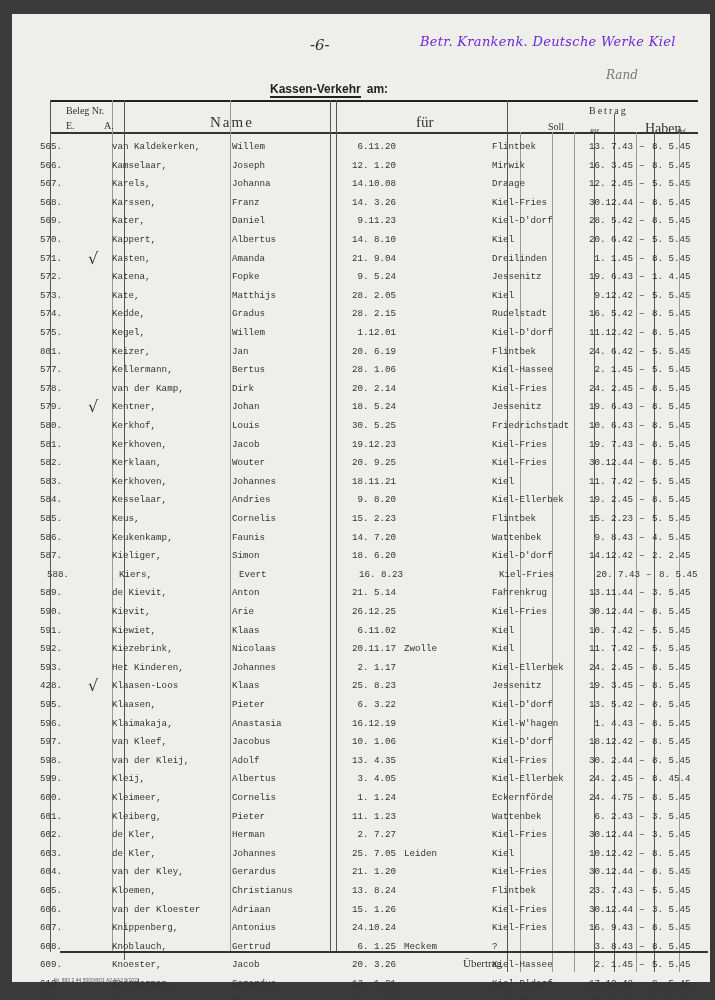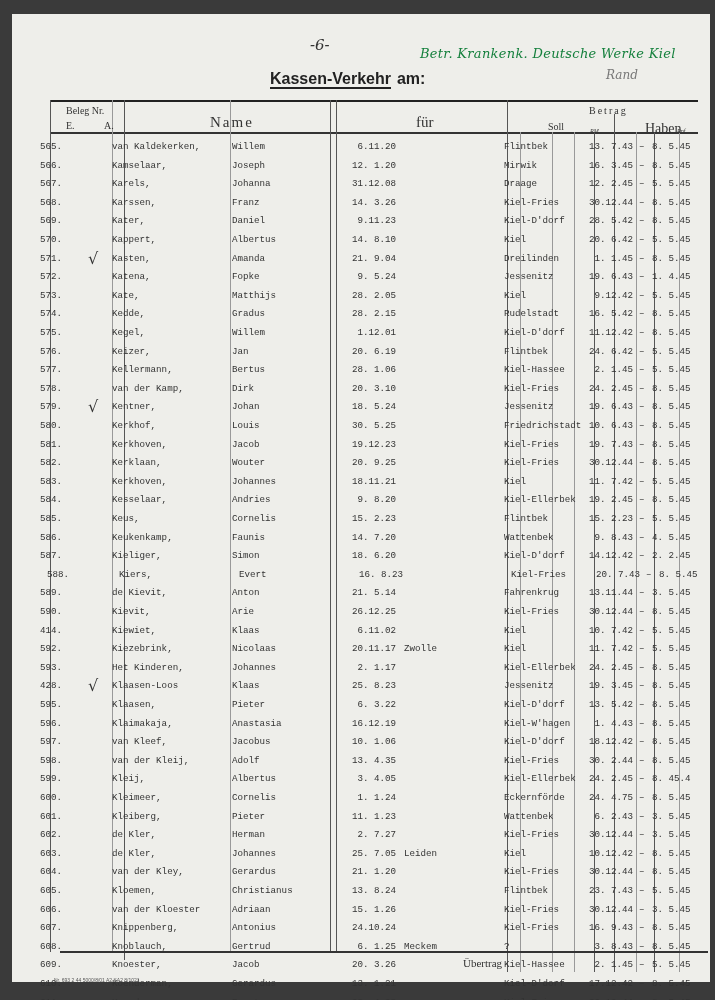--- a/index.html
+++ b/index.html
@@ -5,25 +5,25 @@
   html, body { margin: 0; padding: 0; }
   body {
     width: 715px; height: 1000px; background: #3a3a3a; position: relative; overflow: hidden;
     font-family: "Liberation Mono", monospace;
   }
   .page {
     position: absolute; left: 12px; top: 14px; width: 698px; height: 968px;
     background: #eeeeea; color: #2a2a2a;
   }
   .page-num { position: absolute; left: 298px; top: 22px; font-family: "DejaVu Serif", serif; font-style: italic; font-size: 15px; color: #333; }
-  .hand-note { position: absolute; left: 408px; top: 32px; font-family: "DejaVu Serif", serif; font-style: italic; font-size: 13px; color: #15803d; letter-spacing: 0.3px; }
+  .hand-note { position: absolute; left: 408px; top: 20px; font-family: "DejaVu Serif", serif; font-style: italic; font-size: 13px; color: #6d28d9; letter-spacing: 0.3px; }
   .hand-mark { position: absolute; left: 594px; top: 54px; font-family: "DejaVu Serif", serif; font-style: italic; font-size: 12px; color: #777; }
   .title {
-    position: absolute; left: 258px; top: 56px; font-family: "Liberation Sans", sans-serif; font-weight: bold;
-    font-size: 16px; color: #222;
+    position: absolute; left: 258px; top: 68px; font-family: "Liberation Sans", sans-serif; font-weight: bold;
+    font-size: 12px; color: #222;
   }
   .title .t1 { border-bottom: 2px solid #222; }
   .title .t2 { margin-left: 6px; }
   .rule-top { position: absolute; left: 38px; top: 86px; width: 648px; height: 2px; background: #222; }
   .rule-head { position: absolute; left: 38px; top: 118px; width: 648px; height: 1.5px; background: #333; }
   .rule-bottom { position: absolute; left: 48px; top: 937px; width: 648px; height: 1.5px; background: #333; }
   .vline { position: absolute; width: 1px; background: #555; }
   .vline.light { background: #999; }
   .hdr { position: absolute; font-family: "Liberation Serif", serif; color: #333; }
   .hdr-beleg { left: 54px; top: 91px; font-size: 10px; }
@@ -38,21 +38,21 @@
   .hdr-rpf { left: 665px; top: 114px; font-size: 6px; font-style: italic; }
   .rows { position: absolute; left: 0; top: 124px; width: 698px; }
   .row { position: absolute; left: 0; height: 18.5px; width: 698px; font-size: 9.2px; line-height: 18.5px; color: #333; }
   .row span { position: absolute; white-space: nowrap; }
   .c-nr { left: 28px; }
   .c-check { left: 76px; font-family: "DejaVu Serif", serif; font-size: 16px; color: #333; }
   .c-surname { left: 100px; }
   .c-first { left: 220px; }
   .c-date { left: 322px; width: 62px; text-align: right; }
   .c-note { left: 392px; }
-  .c-place { left: 492px; text-align: center; }
+  .c-place { left: 480px; text-align: center; }
   .c-soll { left: 563px; width: 58px; text-align: right; }
   .c-dash { left: 627px; }
   .c-haben { left: 640px; width: 52px; text-align: left; }
   .uebertrag { position: absolute; left: 451px; top: 943px; font-family: "Liberation Serif", serif; font-size: 11px; color: #333; }
   .form-id { position: absolute; left: 42px; top: 963px; font-family: "Liberation Sans", sans-serif; font-size: 5px; color: #555; }
 </style>
 </head>
 <body>
 
 <div class="page">
@@ -116,21 +116,21 @@
         <span class="c-place">Mirwik</span>
         <span class="c-soll">16. 3.45</span>
         <span class="c-haben">8. 5.45</span>
         <span class="c-dash">–</span>
       </div>
       <div class="row" style="top: 37.2px;">
         <span class="c-nr">567.</span>
         <span class="c-check"></span>
         <span class="c-surname">Karels,</span>
         <span class="c-first">Johanna</span>
-        <span class="c-date">31.12.08</span>
+        <span class="c-date">14.10.08</span>
         <span class="c-note"></span>
         <span class="c-place">Draage</span>
         <span class="c-soll">12. 2.45</span>
         <span class="c-haben">5. 5.45</span>
         <span class="c-dash">–</span>
       </div>
       <div class="row" style="top: 55.8px;">
         <span class="c-nr">568.</span>
         <span class="c-check"></span>
         <span class="c-surname">Karssen,</span>
@@ -220,21 +220,21 @@
         <span class="c-surname">Kegel,</span>
         <span class="c-first">Willem</span>
         <span class="c-date">1.12.01</span>
         <span class="c-note"></span>
         <span class="c-place">Kiel-D'dorf</span>
         <span class="c-soll">11.12.42</span>
         <span class="c-haben">8. 5.45</span>
         <span class="c-dash">–</span>
       </div>
       <div class="row" style="top: 204.6px;">
-        <span class="c-nr">576.</span>
+        <span class="c-nr">801.</span>
         <span class="c-check"></span>
         <span class="c-surname">Keizer,</span>
         <span class="c-first">Jan</span>
         <span class="c-date">20. 6.19</span>
         <span class="c-note"></span>
         <span class="c-place">Flintbek</span>
         <span class="c-soll">24. 6.42</span>
         <span class="c-haben">5. 5.45</span>
         <span class="c-dash">–</span>
       </div>
@@ -248,21 +248,21 @@
         <span class="c-place">Kiel-Hassee</span>
         <span class="c-soll">2. 1.45</span>
         <span class="c-haben">5. 5.45</span>
         <span class="c-dash">–</span>
       </div>
       <div class="row" style="top: 241.8px;">
         <span class="c-nr">578.</span>
         <span class="c-check"></span>
         <span class="c-surname">van der Kamp,</span>
         <span class="c-first">Dirk</span>
-        <span class="c-date">20. 3.10</span>
+        <span class="c-date">20. 2.14</span>
         <span class="c-note"></span>
         <span class="c-place">Kiel-Fries</span>
         <span class="c-soll">24. 2.45</span>
         <span class="c-haben">8. 5.45</span>
         <span class="c-dash">–</span>
       </div>
       <div class="row" style="top: 260.4px;">
         <span class="c-nr">579.</span>
         <span class="c-check">√</span>
         <span class="c-surname">Kentner,</span>
@@ -400,21 +400,21 @@
         <span class="c-surname">Kievit,</span>
         <span class="c-first">Arie</span>
         <span class="c-date">26.12.25</span>
         <span class="c-note"></span>
         <span class="c-place">Kiel-Fries</span>
         <span class="c-soll">30.12.44</span>
         <span class="c-haben">8. 5.45</span>
         <span class="c-dash">–</span>
       </div>
       <div class="row" style="top: 483.6px;">
-        <span class="c-nr">414.</span>
+        <span class="c-nr">591.</span>
         <span class="c-check"></span>
         <span class="c-surname">Kiewiet,</span>
         <span class="c-first">Klaas</span>
         <span class="c-date">6.11.02</span>
         <span class="c-note"></span>
         <span class="c-place">Kiel</span>
         <span class="c-soll">10. 7.42</span>
         <span class="c-haben">5. 5.45</span>
         <span class="c-dash">–</span>
       </div>

